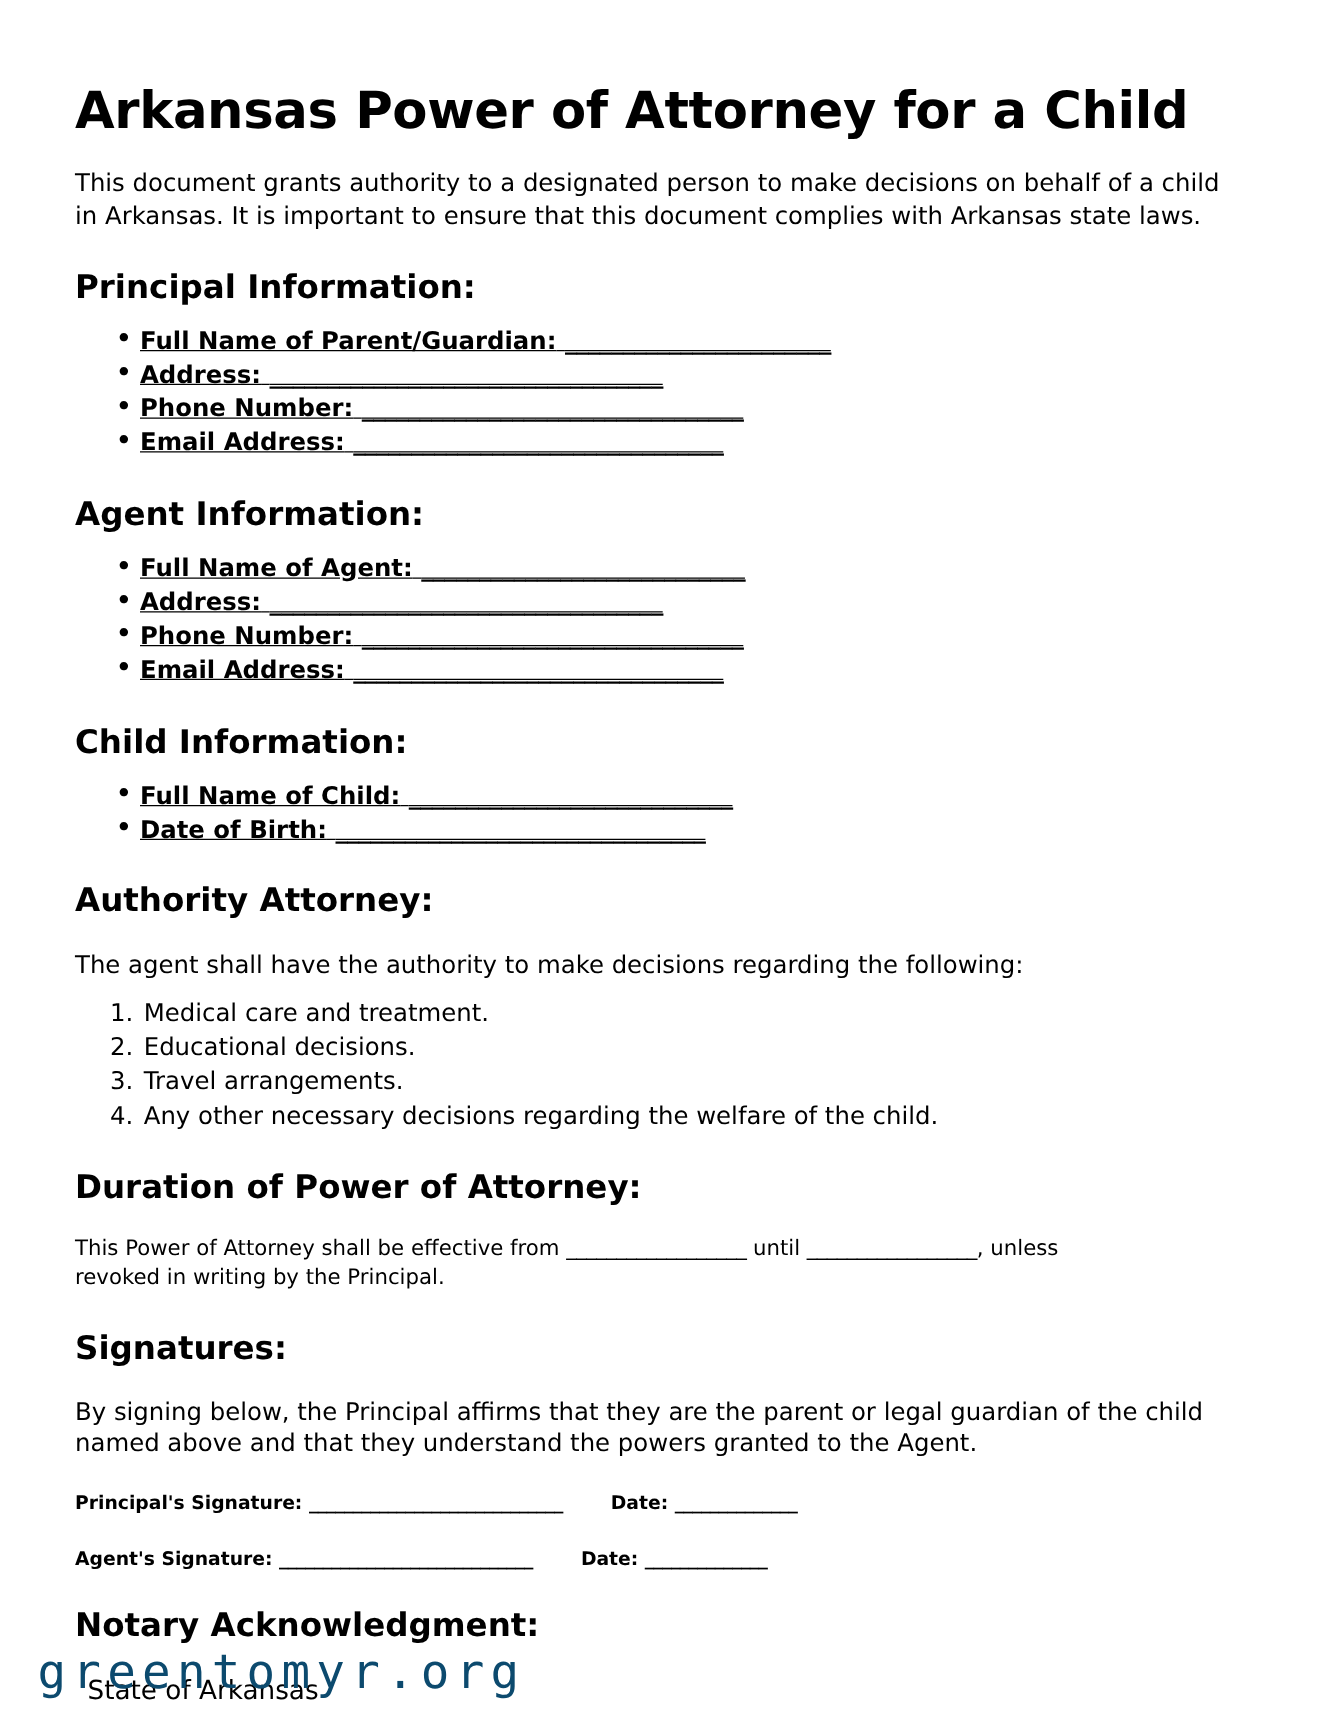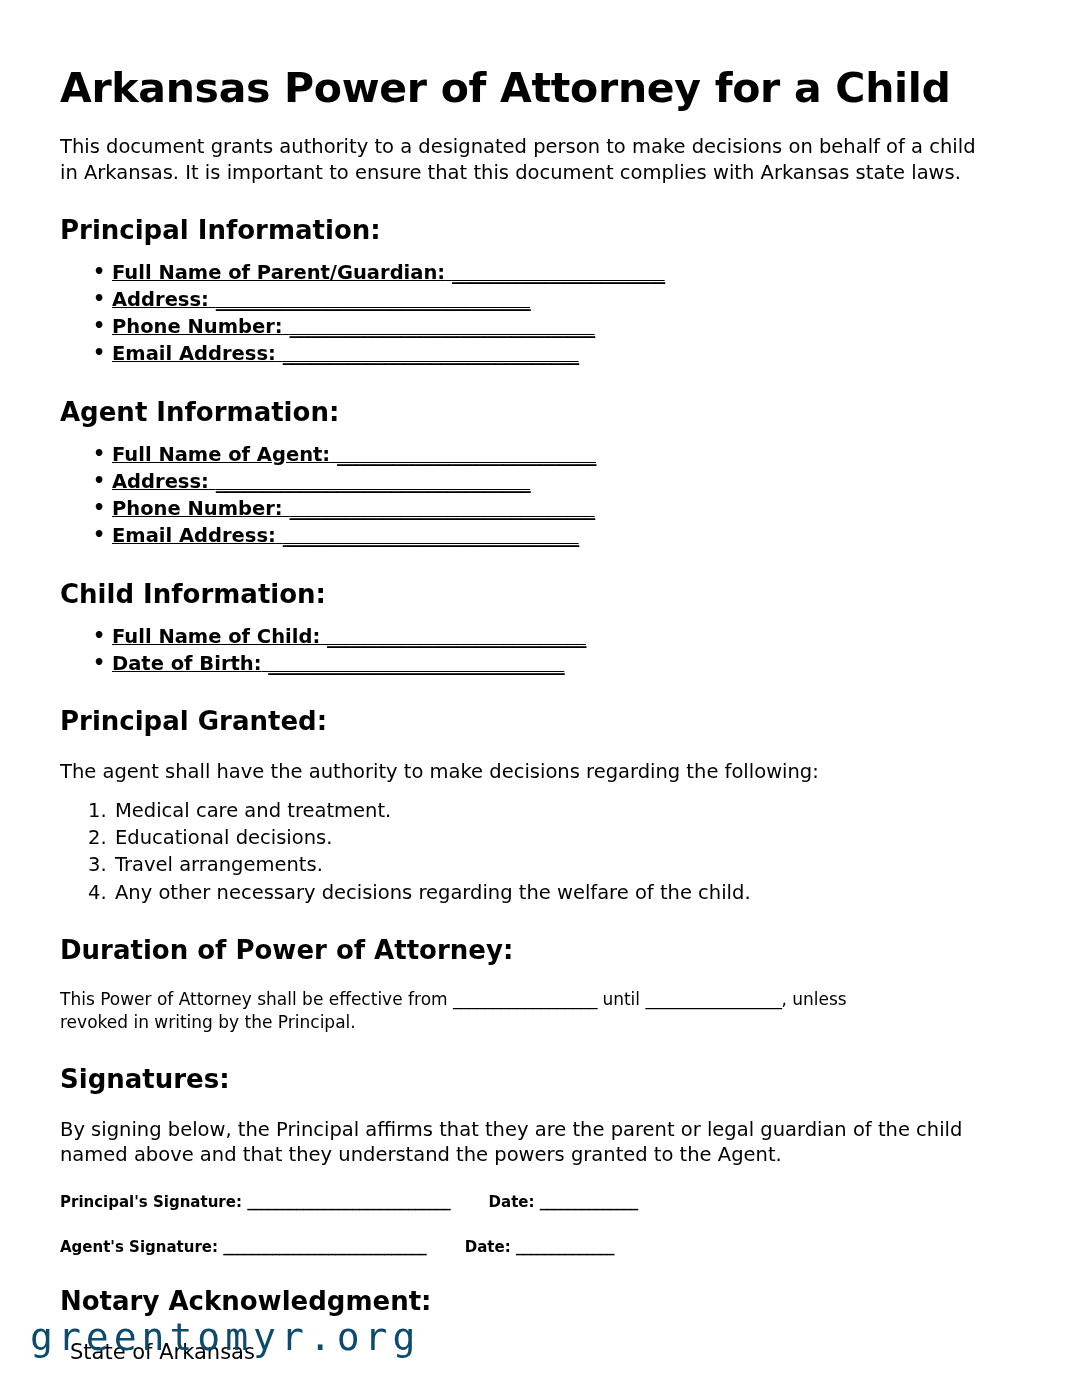--- a/index.html
+++ b/index.html
@@ -172,21 +172,21 @@
       <li><span>Phone Number:</span> <span class="blank">_________________________________</span></li>
       <li><span>Email Address:</span> <span class="blank">________________________________</span></li>
     </ul>
 
     <h2 class="section-head">Child Information:</h2>
     <ul class="field-list">
       <li><span>Full Name of Child:</span> <span class="blank">____________________________</span></li>
       <li><span>Date of Birth:</span> <span class="blank">________________________________</span></li>
     </ul>
 
-    <h2 class="section-head">Principal Granted:</h2>
+    <h2 class="section-head">Authority Attorney:</h2>
     <p class="body-text">The agent shall have the authority to make decisions regarding the following:</p>
     <ol class="auth-list">
       <li>Medical care and treatment.</li>
       <li>Educational decisions.</li>
       <li>Travel arrangements.</li>
       <li>Any other necessary decisions regarding the welfare of the child.</li>
     </ol>
 
     <h2 class="section-head">Duration of Power of Attorney:</h2>
     <p class="duration-text"><span>This Power of Attorney shall be effective from </span><span class="blank">__________________</span><span> until </span><span class="blank">_________________</span><span>, unless revoked in writing by the Principal.</span></p>

